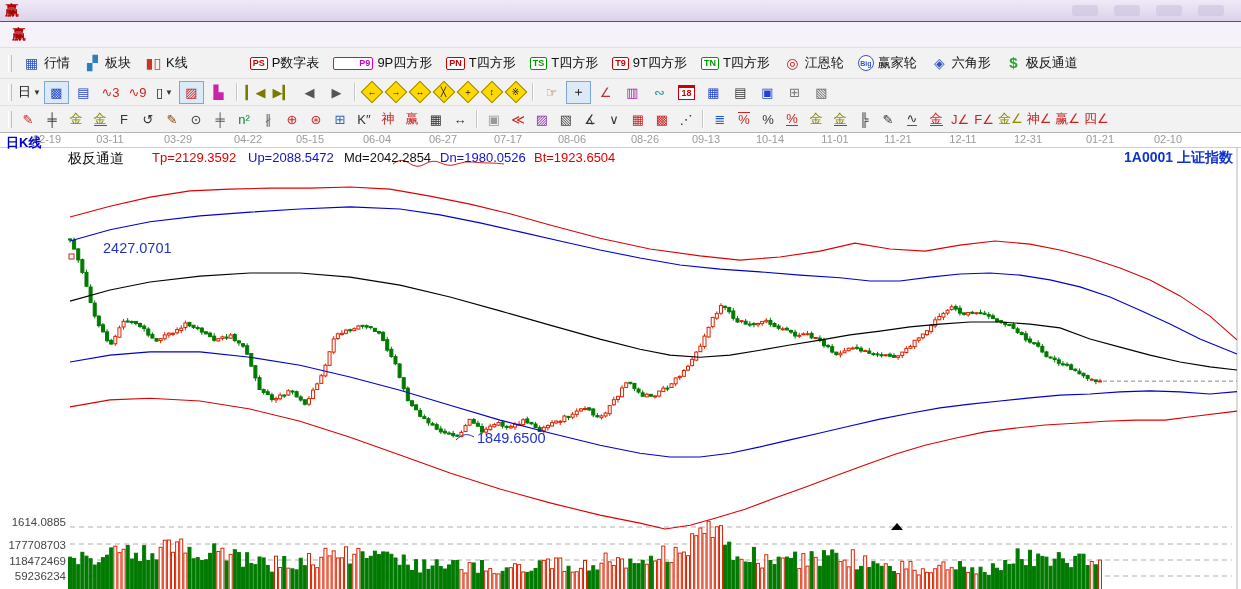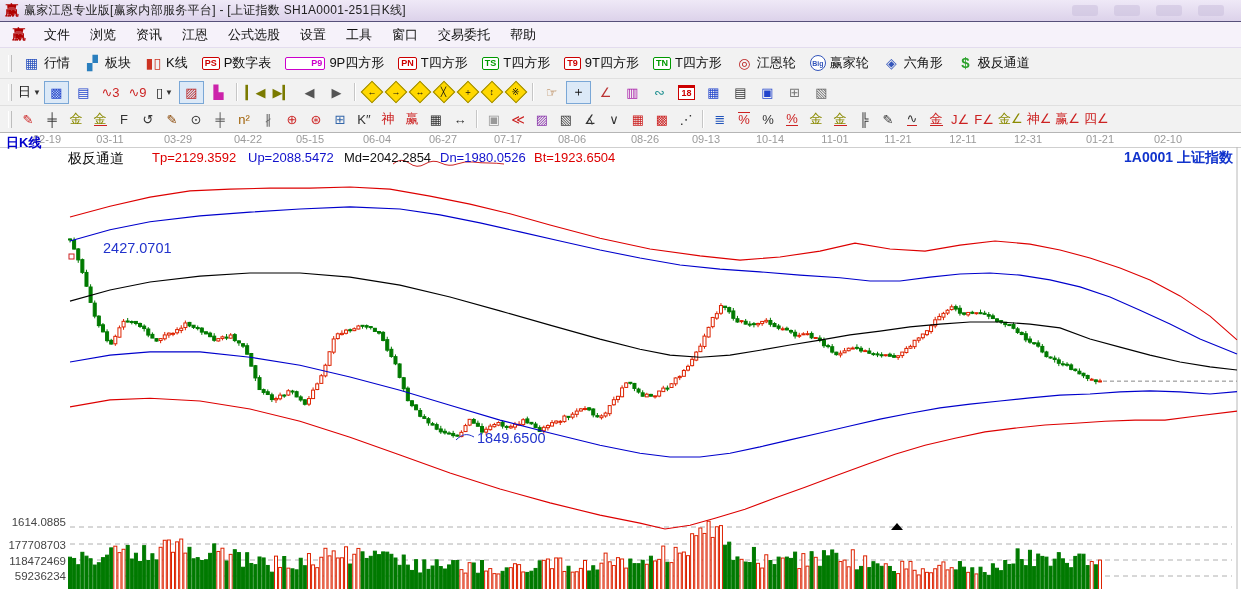--- a/index.html
+++ b/index.html
@@ -47,59 +47,46 @@
   
   .chart{position:relative;width:1241px;height:460px;background:#fff;}
   svg text{font-family:"Liberation Sans","DejaVu Sans",sans-serif;}
 </style>
 </head>
 <body>
 
 <div class="app">
   <div class="titlebar">
     <span class="tlogo">赢</span>
-    <span class="ttext">赢家江恩专业版[赢家内部服务平台] - [上证指数  SH1A0001-251日K线]</span>
     <span class="twb">
         <i></i>
         <i></i>
         <i></i>
         <i></i>
       </span>
   </div>
   <div class="menubar">
     <span class="mlogo">赢</span>
-    <nav id="menu-items" style="display:flex;">
-        <span class="menu-item">文件</span>
-        <span class="menu-item">浏览</span>
-        <span class="menu-item">资讯</span>
-        <span class="menu-item">江恩</span>
-        <span class="menu-item">公式选股</span>
-        <span class="menu-item">设置</span>
-        <span class="menu-item">工具</span>
-        <span class="menu-item">窗口</span>
-        <span class="menu-item">交易委托</span>
-        <span class="menu-item">帮助</span>
-      </nav>
   </div>
   <div class="toolbar t1" id="toolbar-main">
       <span class="grip"></span>
       <div class="tb-item">
         <span class="ticon" style="color: rgb(42, 82, 190);">▦</span>
         <span>行情</span>
       </div>
       <div class="tb-item">
         <span class="ticon" style="color: rgb(42, 127, 190);">▞</span>
         <span>板块</span>
       </div>
       <div class="tb-item">
         <span class="ticon" style="color: rgb(204, 51, 34);">▮▯</span>
         <span>K线</span>
       </div>
       <div class="tb-item">
-        <span class="badge" style="color: rgb(204, 0, 0); border-color: rgb(204, 0, 0);">PS</span>
+        <span class="badge" style="color: rgb(204, 0, 0); border-color: rgb(204, 0, 0); margin-left: 48px;">PS</span>
         <span>P数字表</span>
       </div>
       <div class="tb-item">
         <span class="badge" style="color: rgb(204, 0, 204); border-color: rgb(204, 0, 204); padding-left: 25px;">P9</span>
         <span>9P四方形</span>
       </div>
       <div class="tb-item">
         <span class="badge" style="color: rgb(204, 0, 0); border-color: rgb(204, 0, 0);">PN</span>
         <span>T四方形</span>
       </div>
@@ -253,21 +240,21 @@
       <span class="dbtn">
         <span style="color: rgb(136, 68, 0);">✎</span>
       </span>
       <span class="dbtn">
         <span style="color: rgb(51, 51, 51);">⊙</span>
       </span>
       <span class="dbtn">
         <span style="color: rgb(85, 85, 85);">╪</span>
       </span>
       <span class="dbtn">
-        <span style="color: #a16207;">n²</span>
+        <span style="color: #15803d;">n²</span>
       </span>
       <span class="dbtn">
         <span style="color: rgb(102, 102, 102);">∦</span>
       </span>
       <span class="dbtn">
         <span style="color: rgb(204, 34, 34);">⊕</span>
       </span>
       <span class="dbtn">
         <span style="color: rgb(204, 34, 34);">⊛</span>
       </span>

